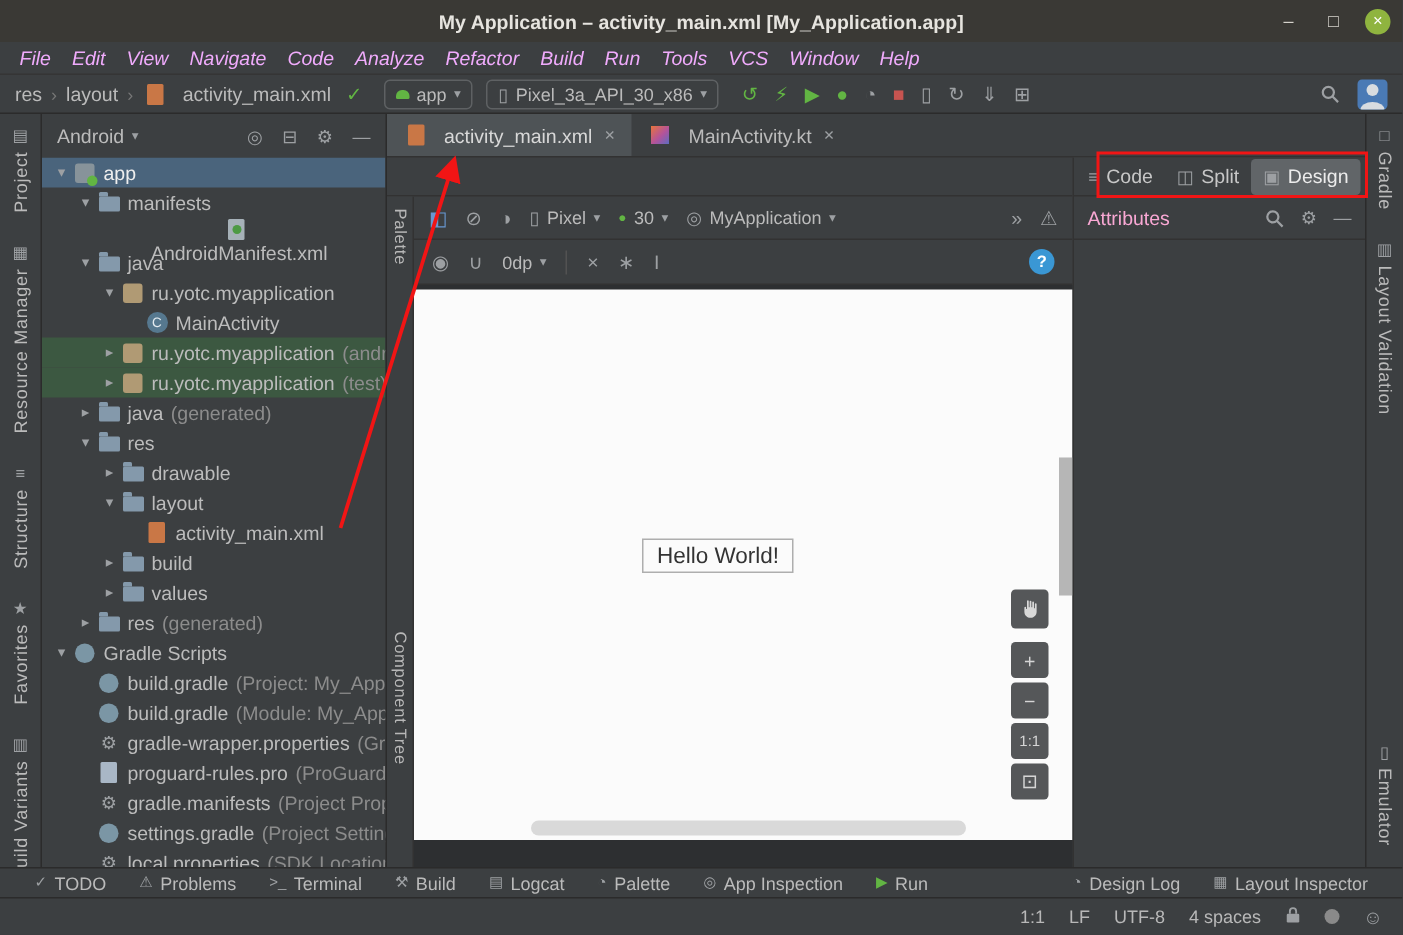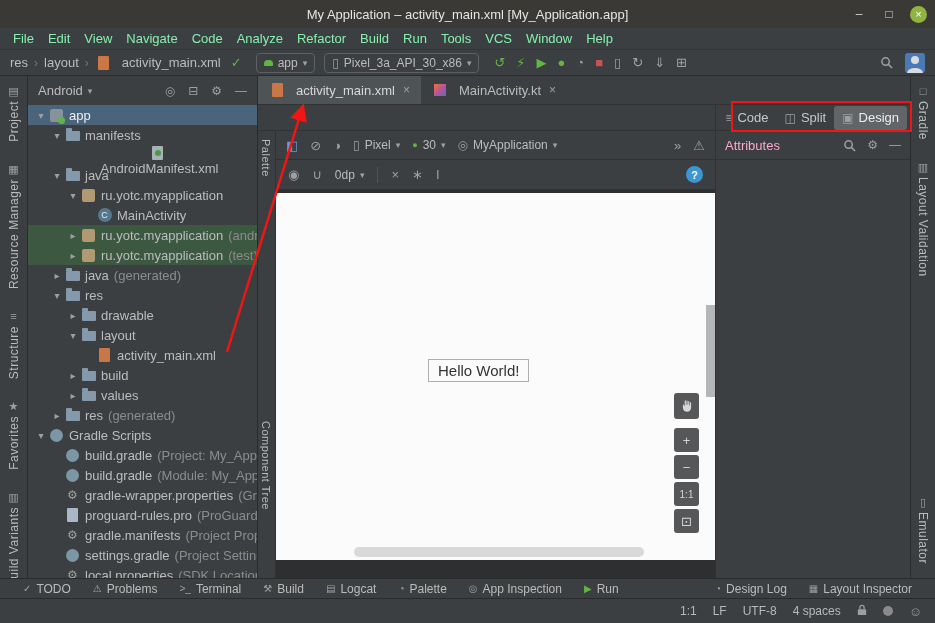--- a/index.html
+++ b/index.html
@@ -1,28 +1,28 @@
 <!DOCTYPE html>
 <html><head>
 <meta charset="utf-8">
 <style>
 *{margin:0;padding:0;box-sizing:border-box;}
 html,body{width:935px;height:623px;}
 body{font-family:"Liberation Sans","DejaVu Sans",sans-serif;font-size:13px;color:#bbb;background:#3c3f41;position:relative;overflow:hidden;}
 
 
 .titlebar{position:absolute;top:0;left:0;right:0;height:28px;background:#3a3935;display:flex;align-items:center;justify-content:center;}
-.tb-title{color:#e6e4df;font-weight:normal;font-size:13px;}
+.tb-title{color:#e6e4df;font-weight:bold;font-size:13px;}
 .win-controls{position:absolute;right:8px;top:0;height:28px;display:flex;align-items:center;gap:12px;}
 .win-btn{width:18px;height:18px;display:flex;align-items:center;justify-content:center;color:#d5d3cc;font-size:12px;cursor:default;}
 .win-close{width:17px;height:17px;border-radius:50%;background:#8fb43f;color:#fff;font-size:11px;}
 
 
 .menubar{position:absolute;top:28px;left:0;right:0;height:22px;background:#3c3f41;display:flex;align-items:center;padding-left:6px;border-bottom:1px solid #353535;}
-.menu-item{padding:0 7px;height:100%;display:flex;align-items:center;color:#86efac;}
+.menu-item{padding:0 7px;height:100%;display:flex;align-items:center;color:#f0abfc;font-style:italic;}
 
 
 .toolbar{position:absolute;top:50px;left:0;right:0;height:26px;background:#3c3f41;border-bottom:1px solid #2b2b2b;display:flex;align-items:center;padding:0 10px;}
 .breadcrumb{display:flex;align-items:center;gap:6px;margin-right:10px;white-space:nowrap;}
 .bc-item{color:#bbb;}
 .bc-sep{color:#777;font-size:12px;}
 .check{color:#62b543;font-size:13px;margin-right:14px;}
 .widget{border:1px solid #5e6163;border-radius:4px;height:20px;display:flex;align-items:center;gap:5px;padding:0 7px;font-size:12px;color:#bbb;margin-right:9px;white-space:nowrap;}
 .android-dot{width:9px;height:6px;background:#62b543;border-radius:4px 4px 1px 1px;display:inline-block;}
 .caret{color:#9da0a3;font-size:9px;}

